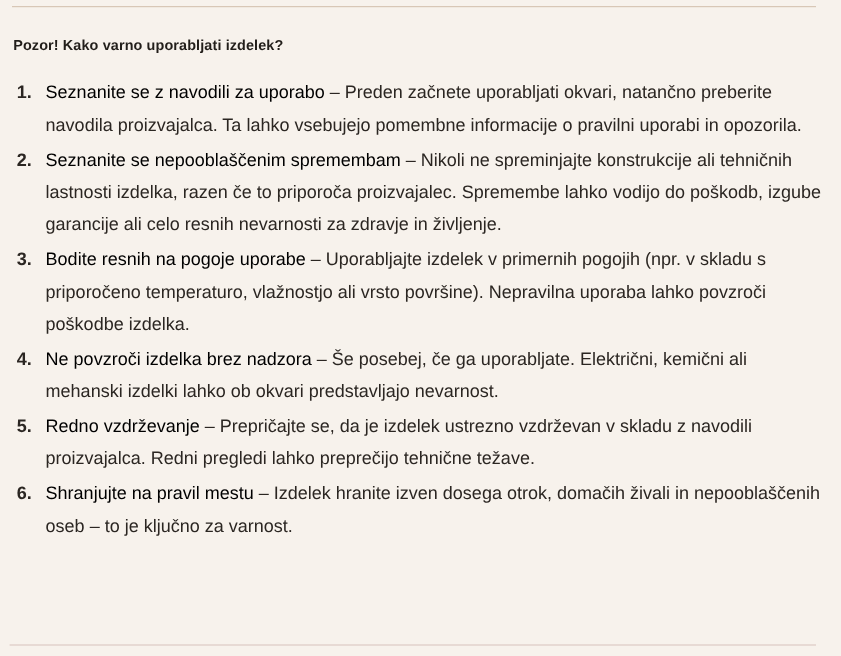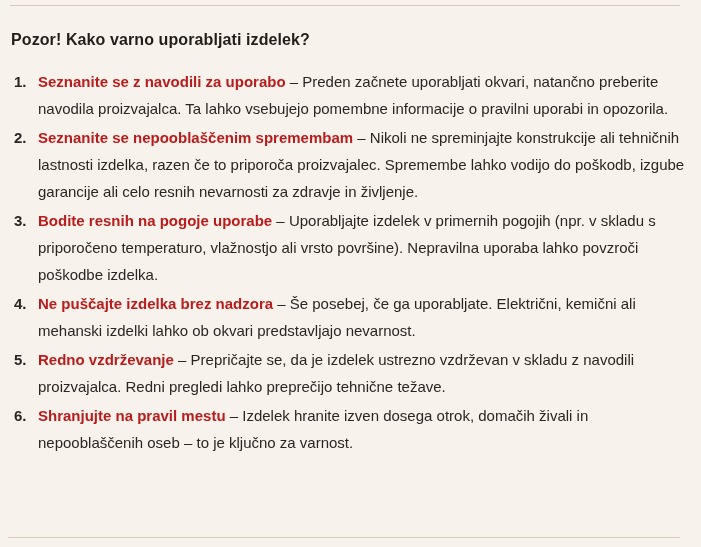--- a/index.html
+++ b/index.html
@@ -16,21 +16,21 @@
   .content{
     box-sizing:border-box;
     padding:0 14px 0 11px;
   }
   .divider{position:absolute;height:1px;}
   .divider-top{top:5px;left:10px;width:670px;background:#d8c7b6;}
   .divider-bottom{top:537px;left:8px;width:672px;background:#dccac3;}
   .title{
     margin:0;
     padding-top:31px;
-    font-size:16px;
+    font-size:12px;
     font-weight:700;
     color:#221e1a;
     letter-spacing:.1px;
   }
   .intro{
     margin:14px 0 0;
     line-height:21px;
   }
   .rules{
     list-style:none;
@@ -41,21 +41,21 @@
     display:flex;
     line-height:27px;
     margin-bottom:2px;
   }
   .num{
     flex:0 0 24px;
     padding-left:3px;
     font-weight:600;
   }
   .txt{flex:1;}
-  .lead{font-weight:700;color:#b91c1c;}
+  .lead{font-weight:400;color:#000000;}
 </style>
 </head>
 <body>
 
 <div class="page">
   <div class="divider divider-top"></div>
 
   <div class="content">
     <h1 class="title">Pozor! Kako varno uporabljati izdelek?</h1>
 
@@ -68,21 +68,21 @@
       <li class="rule">
         <span class="num">2.</span>
         <span class="txt"><span class="lead">Seznanite se nepooblaščenim spremembam</span><span> – </span><span>Nikoli ne spreminjajte konstrukcije ali tehničnih lastnosti izdelka, razen če to priporoča proizvajalec. Spremembe lahko vodijo do poškodb, izgube garancije ali celo resnih nevarnosti za zdravje in življenje.</span></span>
       </li>
       <li class="rule">
         <span class="num">3.</span>
         <span class="txt"><span class="lead">Bodite resnih na pogoje uporabe</span><span> – </span><span>Uporabljajte izdelek v primernih pogojih (npr. v skladu s priporočeno temperaturo, vlažnostjo ali vrsto površine). Nepravilna uporaba lahko povzroči poškodbe izdelka.</span></span>
       </li>
       <li class="rule">
         <span class="num">4.</span>
-        <span class="txt"><span class="lead">Ne puščajte izdelka brez nadzora</span><span> – </span><span>Še posebej, če ga uporabljate. Električni, kemični ali mehanski izdelki lahko ob okvari predstavljajo nevarnost.</span></span>
+        <span class="txt"><span class="lead">Ne povzroči izdelka brez nadzora</span><span> – </span><span>Še posebej, če ga uporabljate. Električni, kemični ali mehanski izdelki lahko ob okvari predstavljajo nevarnost.</span></span>
       </li>
       <li class="rule">
         <span class="num">5.</span>
         <span class="txt"><span class="lead">Redno vzdrževanje</span><span> – </span><span>Prepričajte se, da je izdelek ustrezno vzdrževan v skladu z navodili proizvajalca. Redni pregledi lahko preprečijo tehnične težave.</span></span>
       </li>
       <li class="rule">
         <span class="num">6.</span>
         <span class="txt"><span class="lead">Shranjujte na pravil mestu</span><span> – </span><span>Izdelek hranite izven dosega otrok, domačih živali in nepooblaščenih oseb – to je ključno za varnost.</span></span>
       </li>
     </ol>

